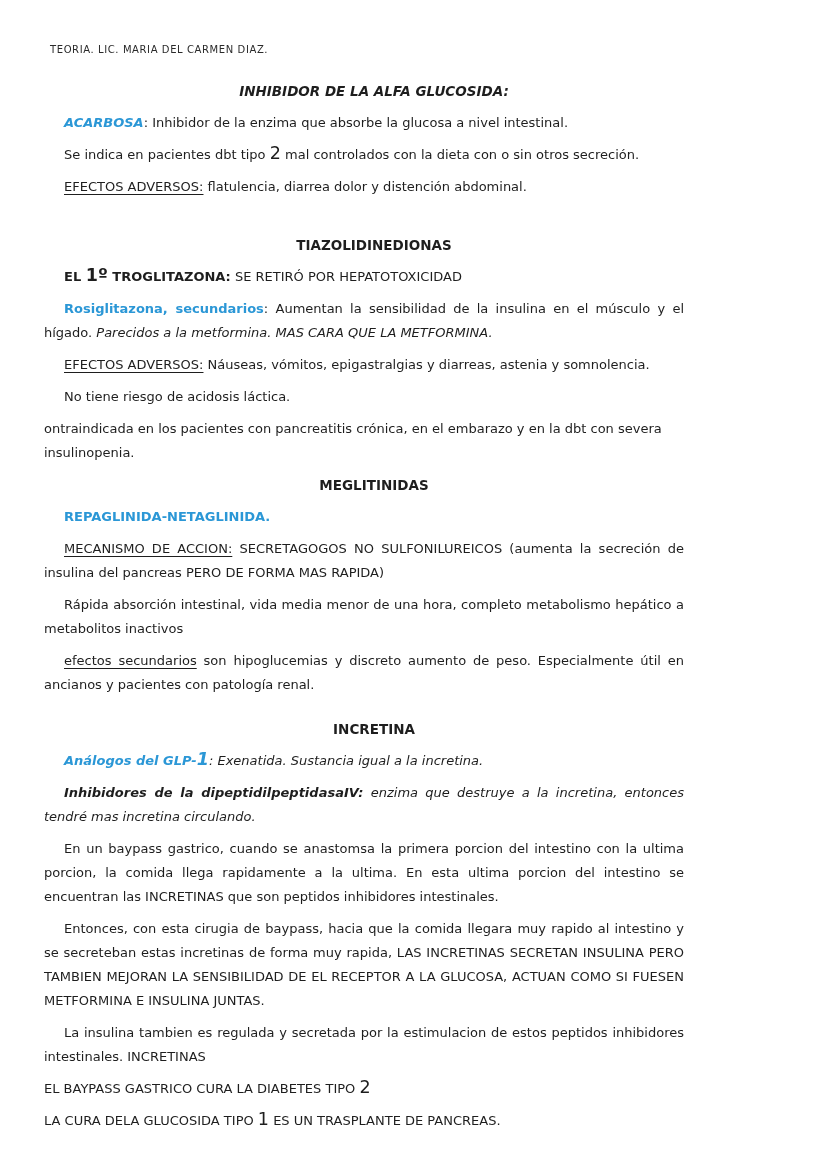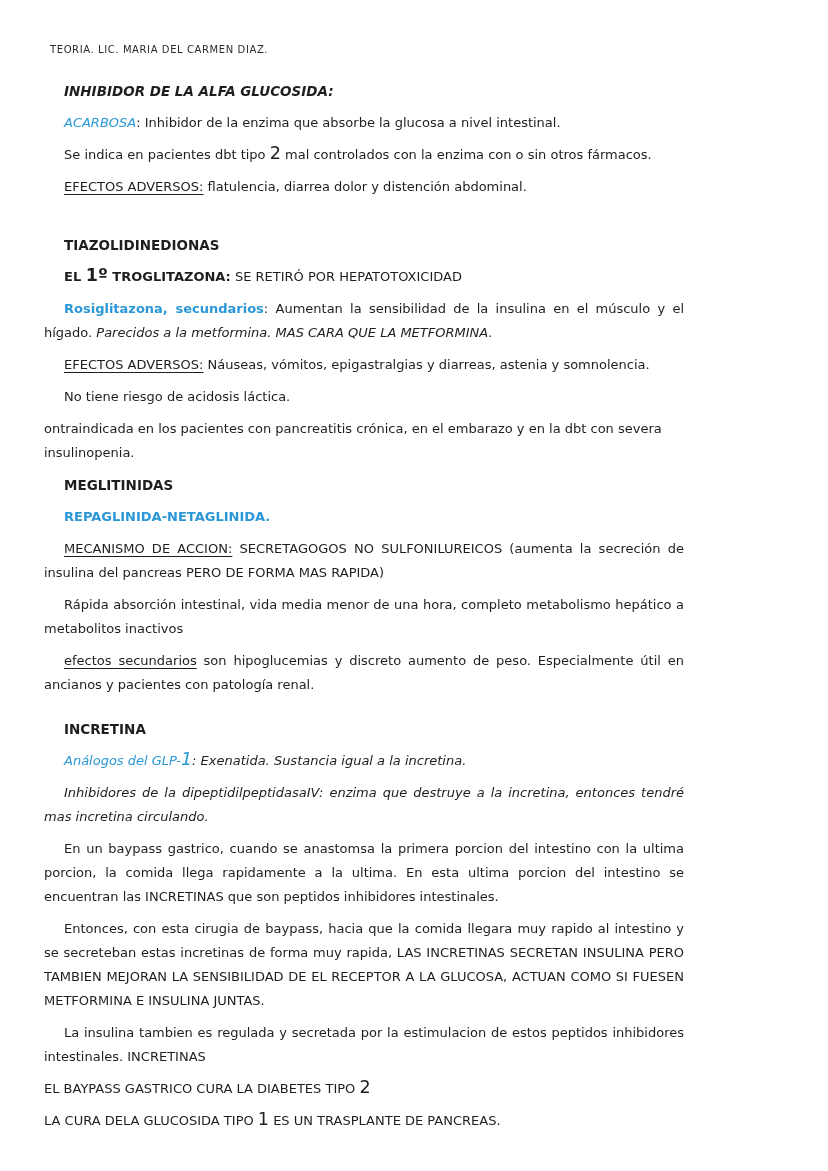--- a/index.html
+++ b/index.html
@@ -17,49 +17,49 @@
     overflow:hidden;
   }
   .doc-header{
     font-size:10px;
     letter-spacing:0.6px;
     color:#2a2a2a;
     margin:0 0 24px 6px;
   }
   .content{font-size:13px;line-height:24px;}
   p{margin:0 0 8px 0;}
-  h1,h2{font-size:13.5px;line-height:24px;margin:0 0 8px 0;font-weight:bold;}
+  h1,h2{font-size:13.5px;line-height:24px;margin:0 0 8px 0;font-weight:bold;text-align:center;}
   h1{font-style:italic;}
   .indent{text-indent:20px;}
   .just{text-align:justify;}
   .center{}
   .gap-lg{margin-top:34px;}
   .gap-md{margin-top:20px;}
   .fit{font-size:13px;}
   .b{font-weight:bold;}
   .i{font-style:italic;}
-  .bi{font-weight:normal;font-style:italic;}
+  .bi{font-weight:bold;font-style:italic;}
   .u{text-decoration:underline;text-underline-offset:3px;}
   .blue{color:#2b97d6;}
   .num{font-size:1.35em;line-height:1;}
 </style>
 </head>
 <body>
 
 <div class="page">
 
   <div class="doc-header">TEORIA. LIC. MARIA DEL CARMEN DIAZ.</div>
 
   <div class="content">
 
     <h1 class="indent">INHIBIDOR DE LA ALFA GLUCOSIDA:</h1>
 
     <p class="indent"><span class="blue bi">ACARBOSA</span><span>: Inhibidor de la enzima que absorbe la glucosa a nivel intestinal.</span></p>
 
-    <p class="indent"><span>Se indica en pacientes dbt tipo </span><span class="num">2</span><span> mal controlados con la enzima con o sin otros fármacos.</span></p>
+    <p class="indent"><span>Se indica en pacientes dbt tipo </span><span class="num">2</span><span> mal controlados con la dieta con o sin otros secreción.</span></p>
 
 
     <p class="indent"><span class="u">EFECTOS ADVERSOS:</span><span> flatulencia, diarrea dolor y distención abdominal.</span></p>
 
     <h2 class="indent gap-lg">TIAZOLIDINEDIONAS</h2>
 
     <p class="indent"><span class="b">EL </span><span class="b num">1º</span><span class="b"> TROGLITAZONA:</span><span> SE RETIRÓ POR HEPATOTOXICIDAD</span></p>
 
     <p class="indent just"><span class="blue b">Rosiglitazona, secundarios</span><span>: Aumentan la sensibilidad de la insulina en el músculo y el hígado. </span><span class="i">Parecidos a la metformina. MAS CARA QUE LA METFORMINA.</span></p>
 

